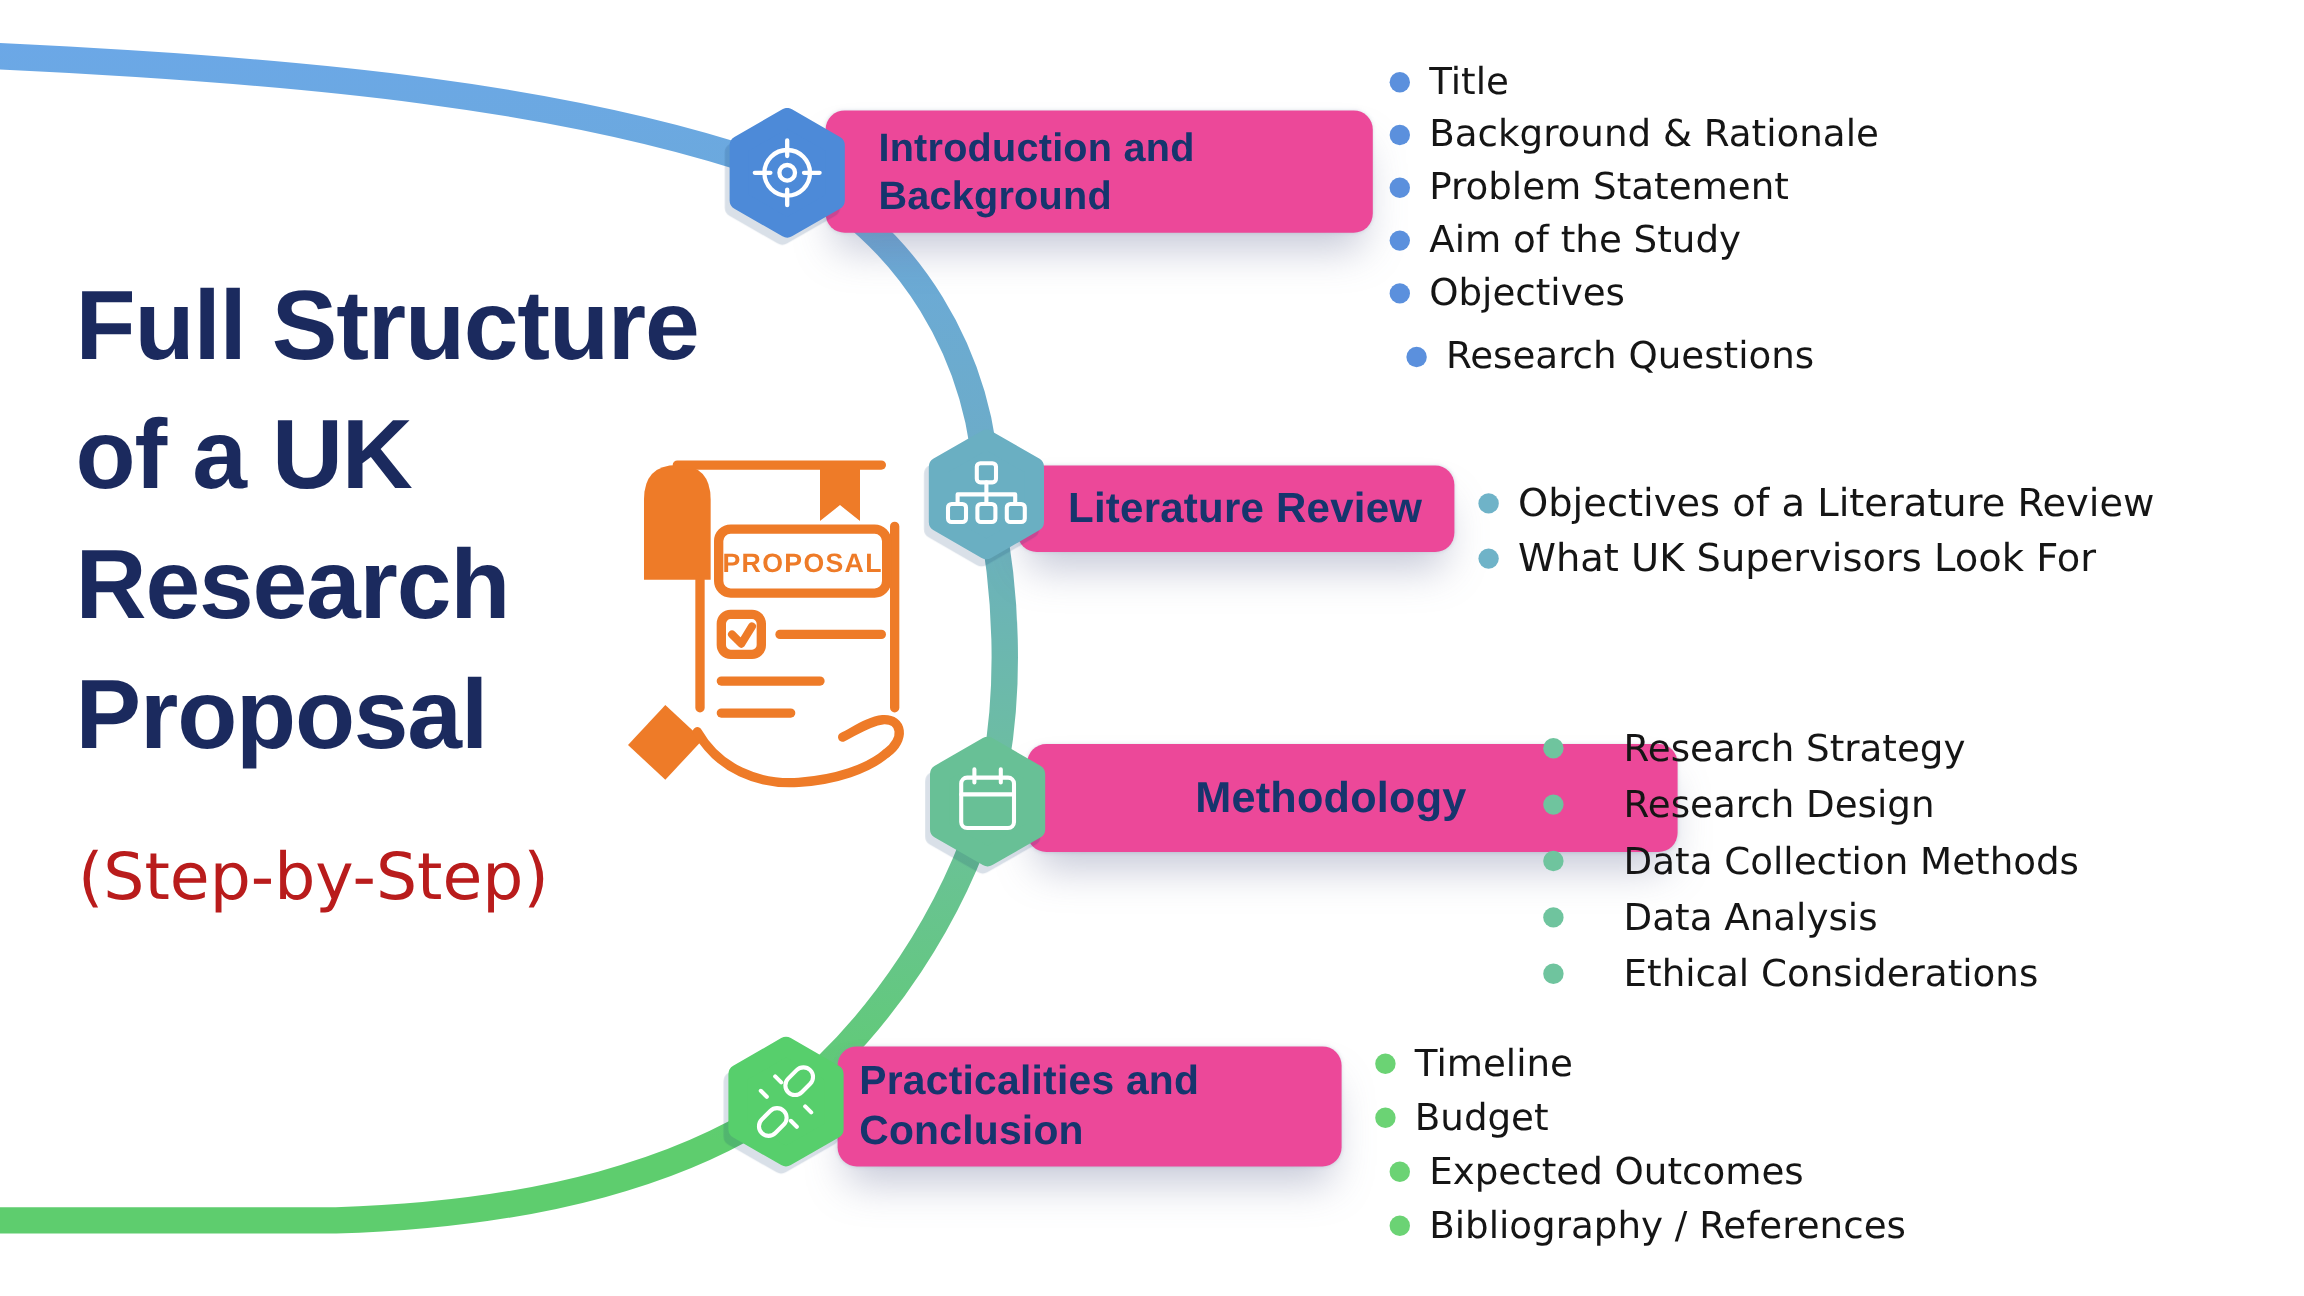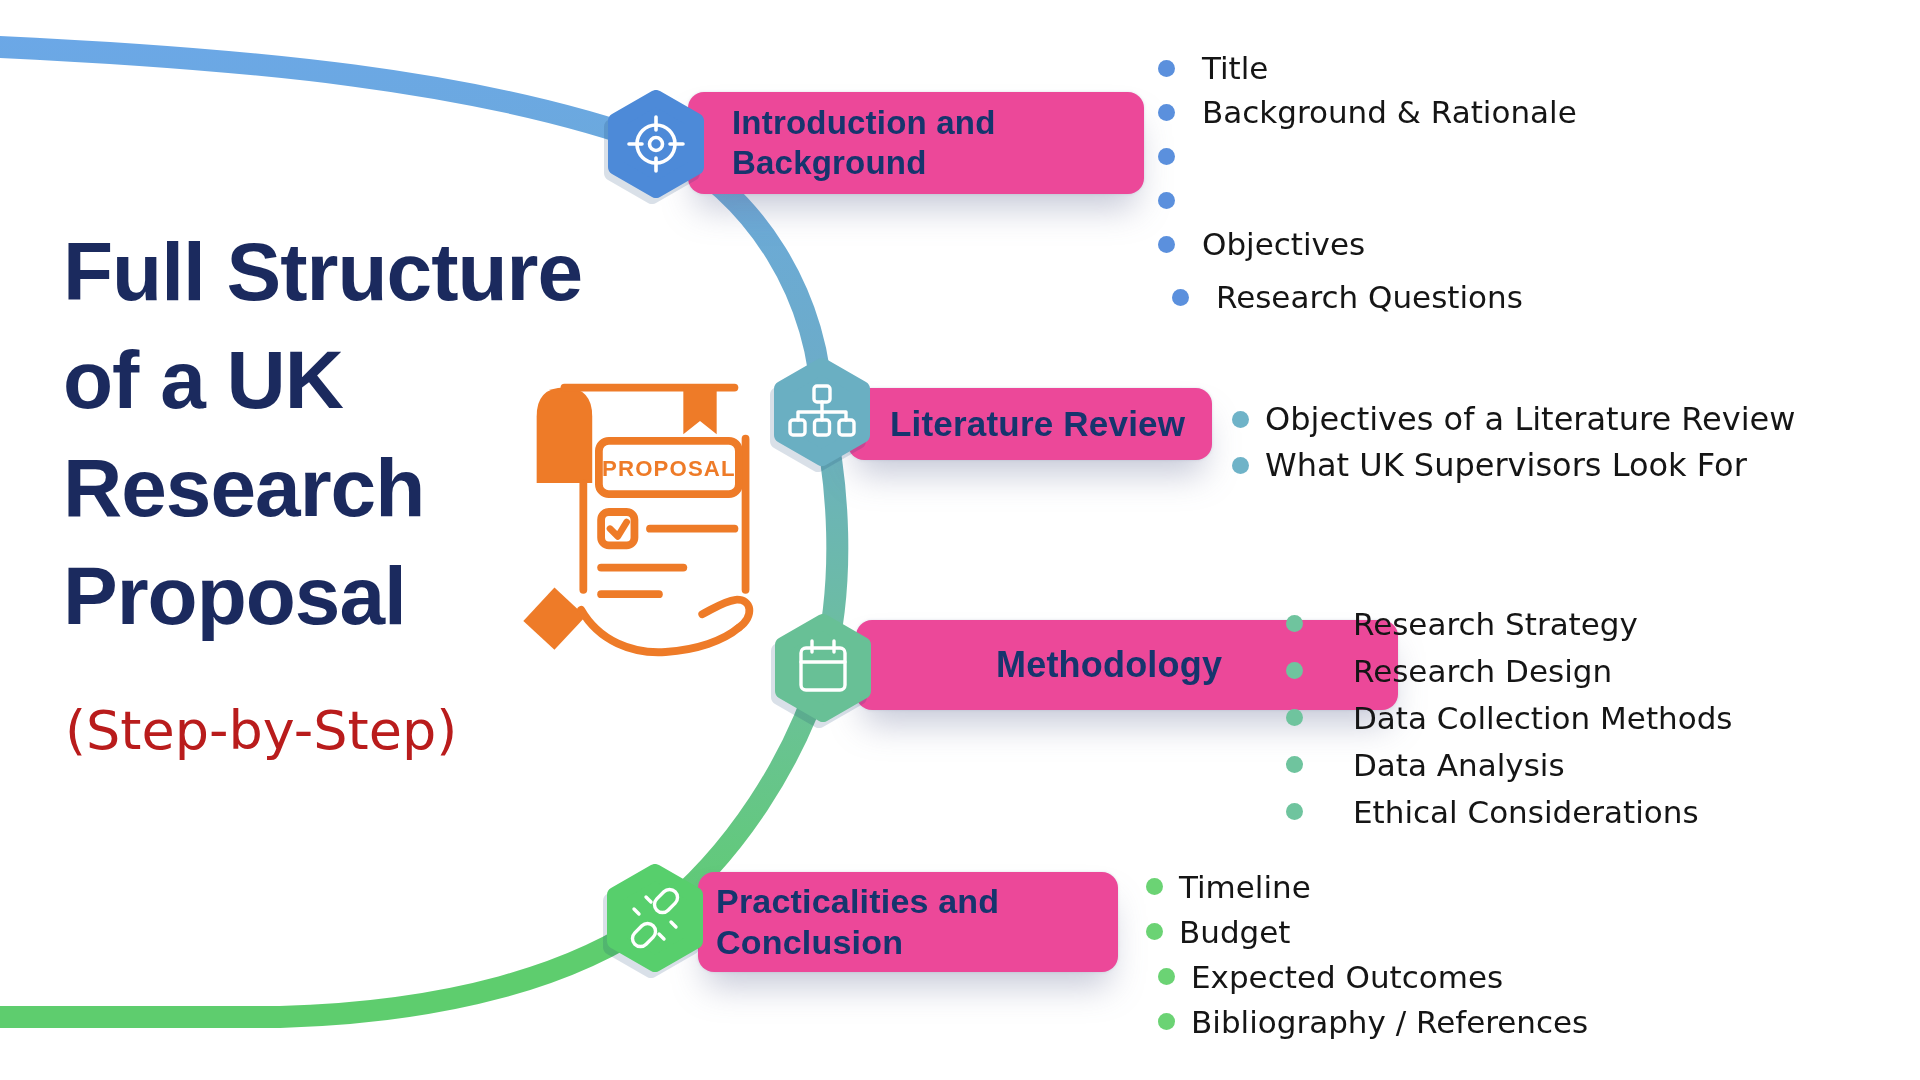--- a/index.html
+++ b/index.html
@@ -42,21 +42,21 @@
   #hex-1{left:762px;top:352px;}
   #hex-2{left:763px;top:608px;}
   #hex-3{left:595px;top:858px;}
   
   ul.bullets{position:absolute;margin:0;padding:0;list-style:none;z-index:2;}
   ul.bullets li{
     display:flex;align-items:center;
     font-family:"DejaVu Sans",sans-serif;color:#151515;
   }
   ul.bullets .dot{width:17px;height:17px;border-radius:50%;margin-right:16px;flex:0 0 auto;}
-  #list-0{left:1158px;top:46px;}   #list-0 li{height:44px;font-size:31px;gap:11px;}
+  #list-0{left:1158px;top:46px;}   #list-0 li{height:44px;font-size:31px;}
   #list-0 li:last-child{margin-top:9px;margin-left:14px;}
   #list-1{left:1232px;top:396px;}  #list-1 li{height:46px;font-size:32px;}
   #list-2{left:1286px;top:600px;}  #list-2 li{height:47px;font-size:31px;gap:34px;}
   #list-3{left:1146px;top:864px;}  #list-3 li{height:45px;font-size:31px;}
   #list-3 li:nth-child(3),#list-3 li:nth-child(4){margin-left:12px;}
   .s0 .dot{background:#5b90dd;}
   .s1 .dot{background:#6fb3c8;}
   .s2 .dot{background:#6fc49e;}
   .s3 .dot{background:#6bd374;}
 </style>
@@ -133,23 +133,25 @@
     <li>
         <span class="dot"></span>
         <span>Title</span>
       </li>
     <li>
         <span class="dot"></span>
         <span>Background &amp; Rationale</span>
       </li>
     <li>
         <span class="dot"></span>
-      </li>
-    <li>
-        <span class="dot"></span>
+        <span>Problem Statement</span>
+      </li>
+    <li>
+        <span class="dot"></span>
+        <span>Aim of the Study</span>
       </li>
     <li>
         <span class="dot"></span>
         <span>Objectives</span>
       </li>
     <li>
         <span class="dot"></span>
         <span>Research Questions</span>
       </li>
   </ul>

